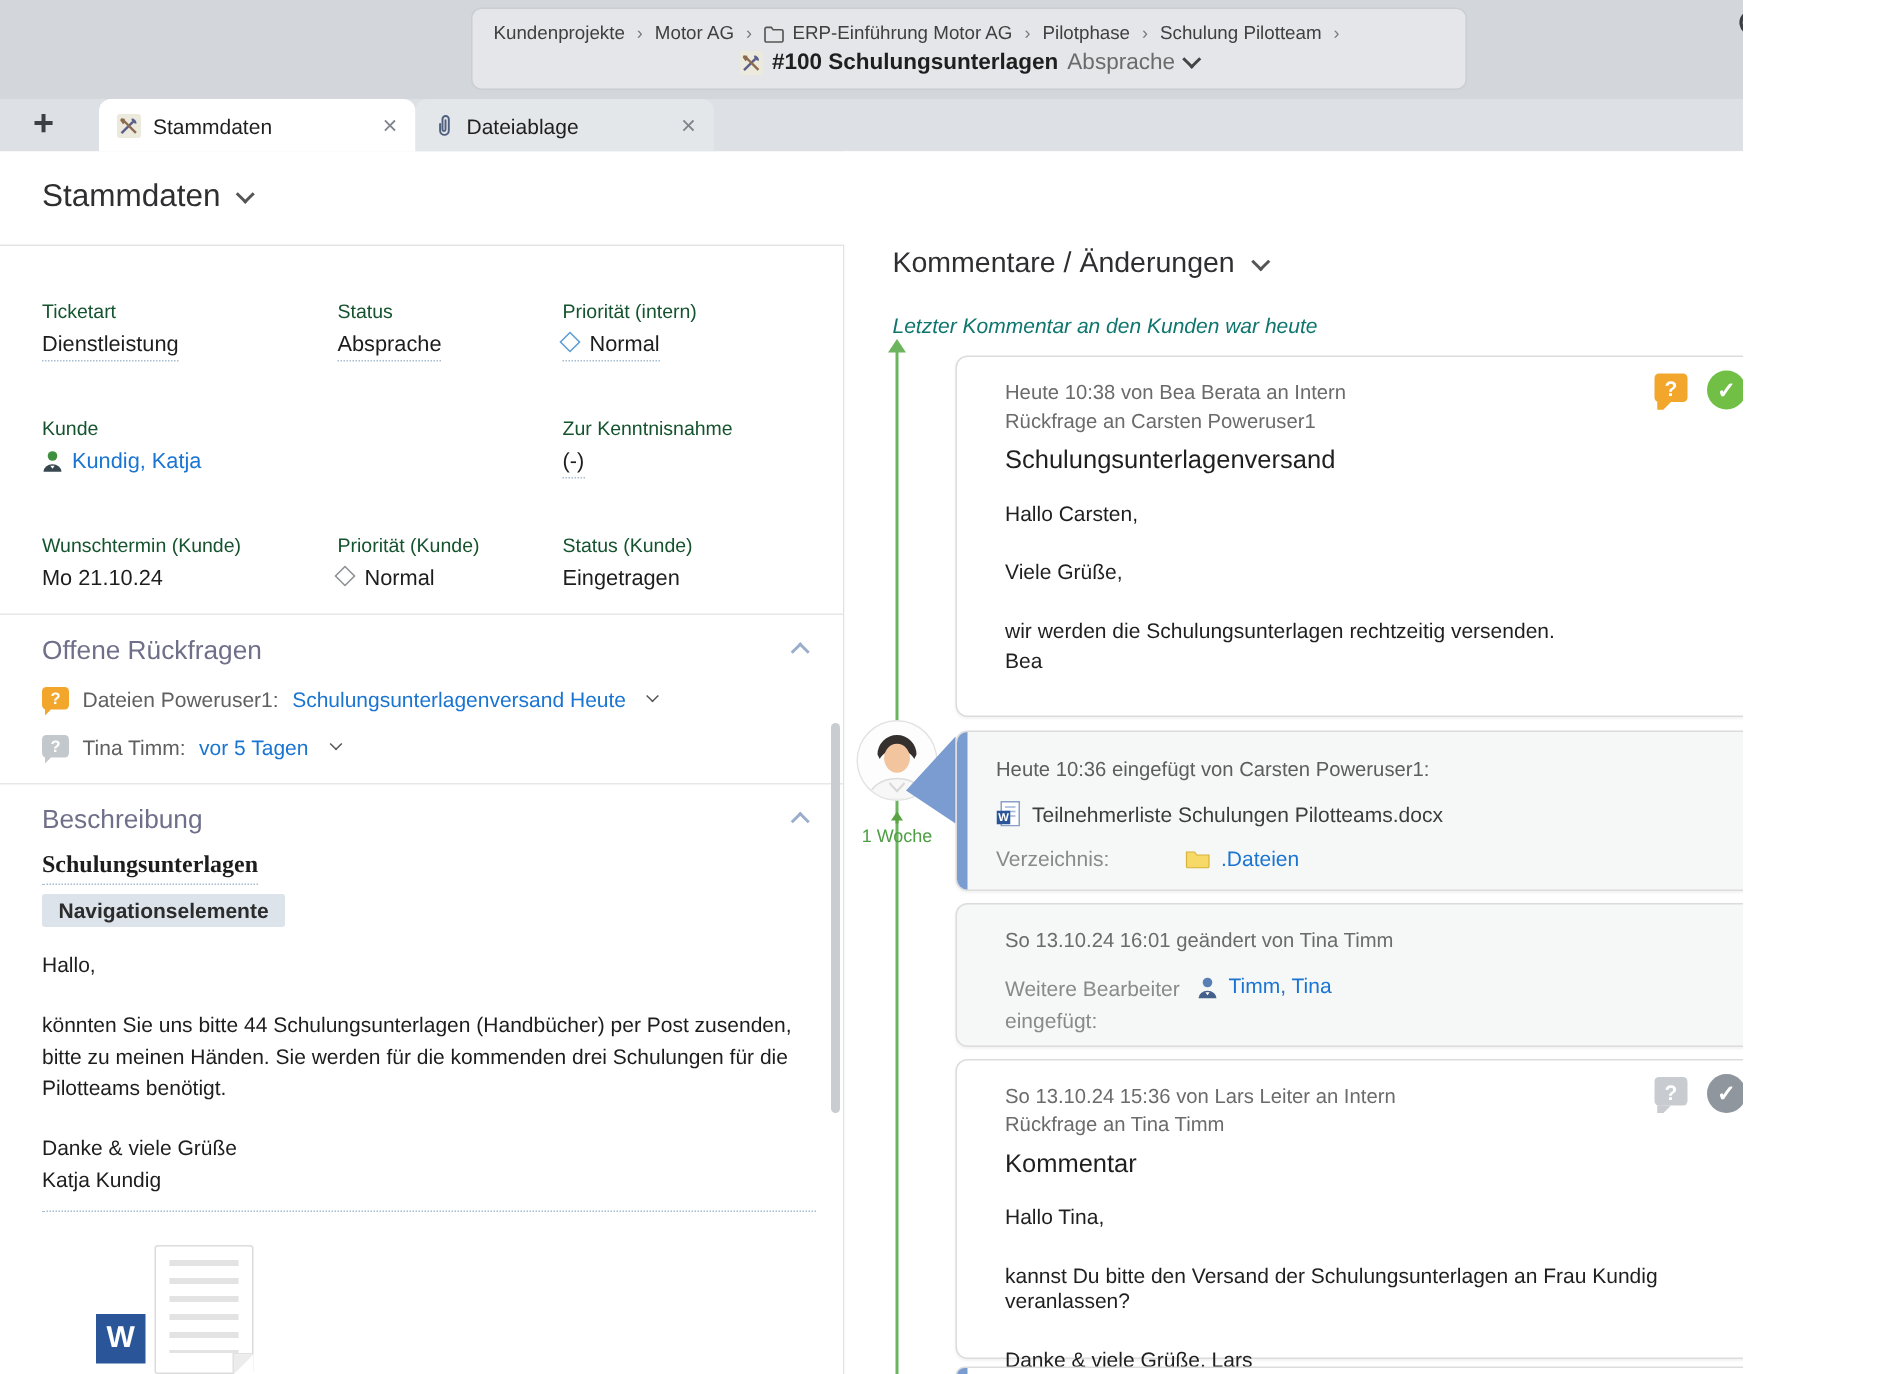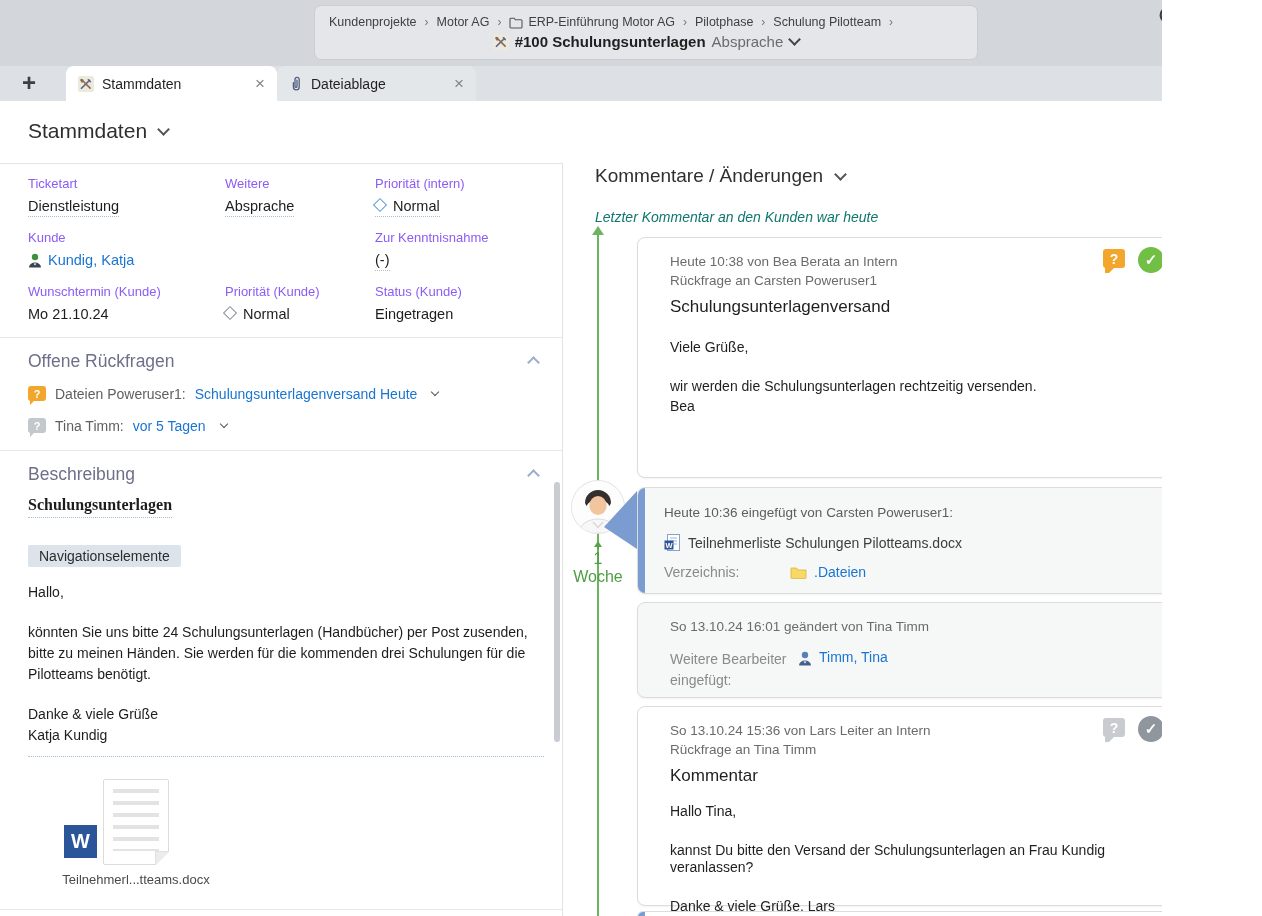--- a/index.html
+++ b/index.html
@@ -36,59 +36,59 @@
   .page-title{position:absolute;left:28px;top:18px;font-size:21px;color:#2f2f31;display:flex;align-items:center;gap:12px;}
   .chv{display:inline-block;width:7px;height:7px;border-right:2px solid currentColor;border-bottom:2px solid currentColor;transform:rotate(45deg);position:relative;top:-2px;}
   .chv-up{transform:rotate(-135deg);top:2px;}
   .chv-sm{width:5px;height:5px;border-width:1.6px;}
   .tb-actions{position:absolute;right:24px;top:16px;display:flex;align-items:center;gap:22px;}
   .tb-plus{font-size:27px;color:#5f6368;font-weight:400;line-height:30px;}
   .btn-edit{display:flex;align-items:center;gap:9px;background:#0d87dc;color:#fff;font-size:15px;font-weight:bold;border:none;border-radius:5px;padding:8px 16px;}
   
   .left{position:absolute;left:0;top:163px;width:563px;bottom:0;background:#fff;border-top:1px solid #e5e5e5;border-right:1px solid #e2e2e2;box-sizing:border-box;overflow:hidden;}
   .fields{display:grid;grid-template-columns:197px 150px 1fr;padding:12px 20px 2px 28px;row-gap:13px;}
-  .flabel{font-size:13px;color:#8b5cf6;margin-bottom:6px;}
+  .flabel{font-size:13px;color:#14532d;margin-bottom:6px;margin-top:24px;}
   .fvalue{font-size:14.5px;color:#1d1d1d;display:inline-block;}
   .dotted{border-bottom:1px dotted #a9bdd1;padding-bottom:2px;}
   .link{color:#1a75d2;}
   .diamond{display:inline-block;width:8px;height:8px;border:1.5px solid #5b9bd5;transform:rotate(45deg);margin-right:8px;position:relative;top:-1px;}
   .diamond.gray{border-color:#8a8f94;}
   .divider{border-top:1px solid #e8e8e8;margin-top:12px;}
   .section{position:relative;padding:13px 28px 6px 28px;}
   .sec-title{font-size:17.5px;color:#6f6f8a;}
   .sec-chv{position:absolute;right:24px;top:20px;color:#9aaecb;}
   .rf-item{display:flex;align-items:center;gap:9px;margin-top:11px;font-size:14px;height:21px;}
   .rf-name{color:#5f5f5f;}
   .qbub{position:relative;width:18px;height:15px;border-radius:3px;background:#f2a62b;color:#fff;font-size:11px;font-weight:bold;display:flex;align-items:center;justify-content:center;flex:none;}
   .qbub:after{content:"";position:absolute;left:2px;bottom:-4px;border:3px solid transparent;border-top-color:inherit;border-top:4px solid #f2a62b;border-left:3px solid #f2a62b;}
   .qbub.gray{background:#c3c8cd;}
   .qbub.gray:after{border-top-color:#c3c8cd;border-left-color:#c3c8cd;}
   .desc-subject{display:inline-block;font-size:16px;font-weight:bold;color:#1d1d1d;margin-top:11px;border-bottom:1px dotted #a9bdd1;padding-bottom:3px;font-family:Liberation Serif, serif;}
-  .chip{display:inline-block;background:#dce3ea;color:#2c2c2c;font-size:14px;padding:3px 11px;margin-top:27px;border-radius:2px;}
+  .chip{display:inline-block;background:#dce3ea;color:#2c2c2c;font-size:14px;padding:3px 11px;margin-top:6px;border-radius:2px;font-weight:bold;}
   .desc-body{font-size:14px;color:#1d1d1d;line-height:21px;width:516px;border-bottom:1px dotted #a9bdd1;padding-bottom:10px;}
   .desc-body p{margin:0;}
   .p-gap{margin-top:19px !important;}
   .attach{position:relative;margin:22px 0 0 28px;width:160px;text-align:center;}
   .page-thumb{position:relative;width:64px;height:84px;margin:0 auto;background:#fff;border:1px solid #dcdcdc;border-radius:2px;}
   .page-thumb .lines{position:absolute;left:9px;right:9px;top:9px;height:62px;background:repeating-linear-gradient(#e3e3e3 0 4px,#fff 4px 12px);}
   .page-thumb .fold{position:absolute;right:-1px;bottom:-1px;width:0;height:0;border-left:13px solid #ececec;border-bottom:13px solid #fff;box-shadow:-1px -1px 0 #e0e0e0;}
   .wbadge{position:absolute;left:8px;top:46px;width:33px;height:33px;background:#2a5699;color:#fff;font-weight:bold;font-size:20px;display:flex;align-items:center;justify-content:center;}
   .attach-name{margin-top:7px;font-size:13px;color:#4a4a4a;}
   .lscroll{position:absolute;right:2px;top:318px;width:6px;height:260px;background:#c9ccd0;border-radius:3px;}
 
   
   .right{position:absolute;left:563px;top:101px;width:699px;bottom:0;background:#fff;overflow:hidden;}
   .cm-title{position:absolute;left:32px;top:64px;font-size:19px;color:#2f2f31;display:flex;align-items:center;gap:13px;}
   .cm-note{position:absolute;left:32px;top:108px;font-size:14px;font-style:italic;color:#0f766e;}
   .tl-line{position:absolute;left:34px;top:129px;width:2px;bottom:0;background:#6cb55e;}
   .tl-arrow{position:absolute;left:29px;top:119px;width:0;height:0;border:6px solid transparent;border-bottom:9px solid #6cb55e;}
   .tl-avatar{position:absolute;left:9px;top:380px;width:52px;height:52px;border-radius:50%;overflow:hidden;background:#fff;box-shadow:0 0 0 1px #e3e3e3;}
   .tl-upar{position:absolute;left:31px;top:436px;width:0;height:0;border:4px solid transparent;border-bottom:6px solid #5aa345;}
   .tl-upstem{position:absolute;left:34px;top:444px;width:2px;height:4px;background:#5aa345;}
-  .tl-label{position:absolute;left:10px;top:449px;width:50px;text-align:center;font-size:16px;color:#4e9e43;}
+  .tl-label{position:absolute;left:10px;top:449px;width:50px;text-align:center;font-size:12px;color:#4e9e43;}
   .card{position:absolute;left:74px;width:557px;background:#fff;border:1px solid #dcdcdc;border-radius:8px;box-sizing:border-box;box-shadow:0 1px 2px rgba(0,0,0,.05);}
   .card.gray{background:#f6f7f7;}
   .card .meta{font-size:13.5px;color:#6b6b6b;line-height:19px;}
   .card .ctitle{font-size:17px;color:#1f1f1f;margin-top:7px;}
   .card .body{font-size:14px;color:#1f1f1f;line-height:17px;}
   .c-pad{padding:14px 32px;}
   .qbub2{width:22px;height:19px;border-radius:3px;background:#f2a62b;color:#fff;font-size:14px;font-weight:bold;display:flex;align-items:center;justify-content:center;position:absolute;}
   .qbub2:after{content:"";position:absolute;left:2px;bottom:-5px;border-top:5px solid #f2a62b;border-right:5px solid transparent;border-left:4px solid #f2a62b;}
   .qbub2.gray{background:#c8ccd1;}
   .qbub2.gray:after{border-top-color:#c8ccd1;border-left-color:#c8ccd1;}
@@ -226,21 +226,21 @@
     </div>
   </div>
 
   <div class="left">
     <div class="fields">
       <div>
         <div class="flabel">Ticketart</div>
         <span class="fvalue dotted">Dienstleistung</span>
       </div>
       <div>
-        <div class="flabel">Weitere</div>
+        <div class="flabel">Status</div>
         <span class="fvalue dotted">Absprache</span>
       </div>
       <div>
         <div class="flabel">Priorität (intern)</div>
         <span class="fvalue dotted"><span class="diamond"></span><span>Normal</span></span>
       </div>
       <div>
         <div class="flabel">Kunde</div>
         <span class="fvalue"><svg width="14" height="15" viewBox="0 0 14 15" style="display:inline-block;vertical-align:-3px;margin-right:6px">
               <circle cx="7" cy="4" r="3.2" fill="#3f8f3f"></circle>
@@ -291,21 +291,21 @@
     </div>
     <div class="divider" style="margin-top:0"></div>
 
     <div class="section">
       <div class="sec-title">Beschreibung</div>
       <span class="chv chv-up sec-chv"></span>
       <div><span class="desc-subject">Schulungsunterlagen</span></div>
       <div><span class="chip">Navigationselemente</span></div>
       <div class="desc-body" style="margin-top:15px">
         <p>Hallo,</p>
-        <p class="p-gap">könnten Sie uns bitte 24 Schulungsunterlagen (Handbücher) per Post zusenden, bitte zu meinen Händen. Sie werden für die kommenden drei Schulungen für die Pilotteams benötigt.</p>
+        <p class="p-gap">könnten Sie uns bitte 44 Schulungsunterlagen (Handbücher) per Post zusenden, bitte zu meinen Händen. Sie werden für die kommenden drei Schulungen für die Pilotteams benötigt.</p>
         <p class="p-gap">Danke &amp; viele Grüße</p>
         <p>Katja Kundig</p>
       </div>
       <div class="attach">
         <div class="page-thumb">
           <div class="lines"></div>
           <div class="fold"></div>
         </div>
         <div class="wbadge">
             <span>W</span>
@@ -331,20 +331,21 @@
     </div>
     <div class="cm-note">Letzter Kommentar an den Kunden war heute</div>
 
     <div class="tl-line"></div>
     <div class="tl-arrow"></div>
 
     <div class="card c-pad" style="top:136px;height:241px">
       <div class="meta">Heute 10:38 von Bea Berata an Intern</div>
       <div class="meta">Rückfrage an Carsten Poweruser1</div>
       <div class="ctitle">Schulungsunterlagenversand</div>
+      <div class="body b1">Hallo Carsten,</div>
       <div class="body b3">Viele Grüße,</div>
       <div class="body b2">wir werden die Schulungsunterlagen rechtzeitig versenden.</div>
       <div class="body b4">Bea</div>
       <span class="qbub2" style="right:68px;top:11px">
           <span>?</span>
         </span>
       <span class="chk" style="right:29px;top:9px">
           <span>✓</span>
         </span>
       <span class="kebab" style="right:12px;top:12px">

